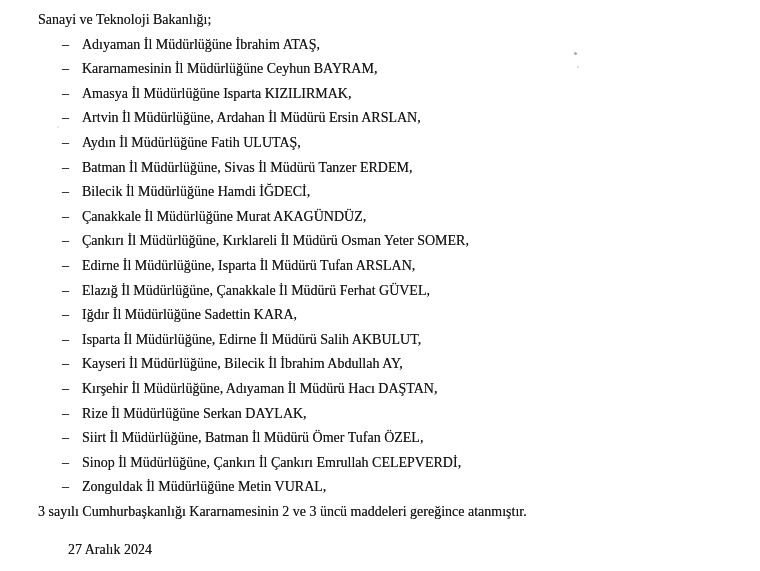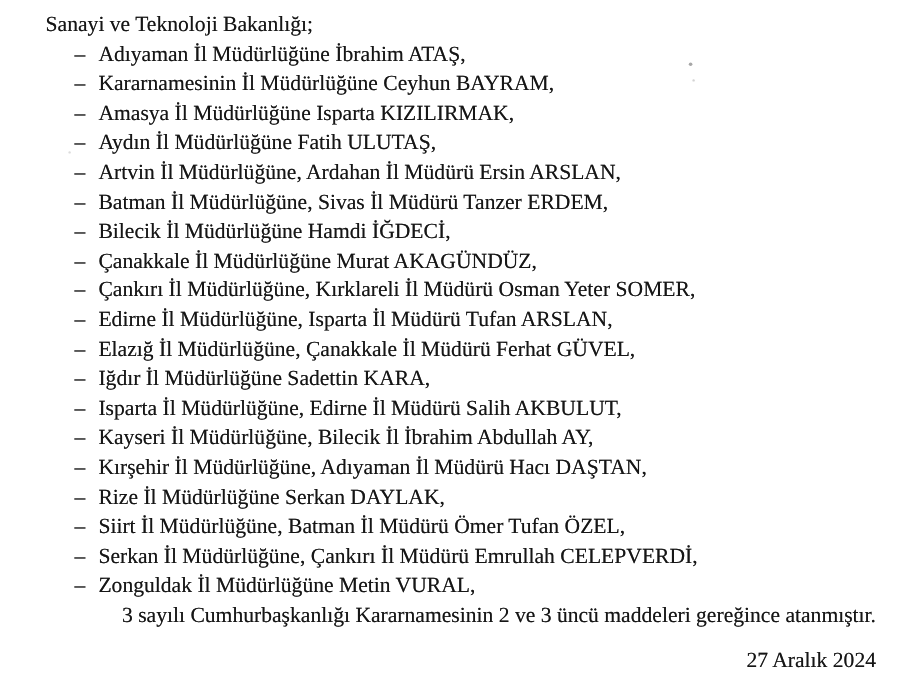--- a/index.html
+++ b/index.html
@@ -10,21 +10,21 @@
     background: #ffffff;
     overflow: hidden;
   }
   .page {
     position: relative;
     width: 760px;
     height: 571px;
     background: #ffffff;
     font-family: "Liberation Serif", "DejaVu Serif", serif;
     color: #161616;
-    font-size: 18px;
+    font-size: 14px;
     box-sizing: border-box;
     padding: 8px 30px 0 38px;
     
     text-shadow: 0 0 0.5px rgba(20,20,20,0.65);
   }
   .heading {
     line-height: 24.6px;
     white-space: nowrap;
   }
   .list {
@@ -35,26 +35,25 @@
     white-space: nowrap;
     padding-left: 24px;
   }
   .item .dash {
     display: inline-block;
     width: 20px;
   }
   .closing {
     line-height: 24.6px;
     white-space: nowrap;
-    text-align: right;
   }
   .date-line {
     margin-top: 14px;
     line-height: 24.6px;
-    text-align: right;
+    text-align: left;
     padding-left: 30px; 
     font-family: Liberation Serif, serif;
   }
   .scan-artifact {
     position: absolute;
     background: rgba(60,60,60,0.45);
     border-radius: 50%;
   }
   .spk1 { left: 574px; top: 52px;  width: 3px; height: 3px; }
   .spk2 { left: 577px; top: 66px;  width: 2px; height: 2px; opacity:.5; }
@@ -63,35 +62,35 @@
 </head>
 <body>
 
 <div class="page">
   <div class="heading">Sanayi ve Teknoloji Bakanlığı;</div>
 
   <div class="list">
       <div class="item"><span class="dash">–</span><span>Adıyaman İl Müdürlüğüne İbrahim ATAŞ,</span></div>
       <div class="item"><span class="dash">–</span><span>Kararnamesinin İl Müdürlüğüne Ceyhun BAYRAM,</span></div>
       <div class="item"><span class="dash">–</span><span>Amasya İl Müdürlüğüne Isparta KIZILIRMAK,</span></div>
+      <div class="item"><span class="dash">–</span><span>Artvin İl Müdürlüğüne, Ardahan İl Müdürü Ersin ARSLAN,</span></div>
       <div class="item"><span class="dash">–</span><span>Aydın İl Müdürlüğüne Fatih ULUTAŞ,</span></div>
-      <div class="item"><span class="dash">–</span><span>Artvin İl Müdürlüğüne, Ardahan İl Müdürü Ersin ARSLAN,</span></div>
       <div class="item"><span class="dash">–</span><span>Batman İl Müdürlüğüne, Sivas İl Müdürü Tanzer ERDEM,</span></div>
       <div class="item"><span class="dash">–</span><span>Bilecik İl Müdürlüğüne Hamdi İĞDECİ,</span></div>
       <div class="item"><span class="dash">–</span><span>Çanakkale İl Müdürlüğüne Murat AKAGÜNDÜZ,</span></div>
       <div class="item"><span class="dash">–</span><span>Çankırı İl Müdürlüğüne, Kırklareli İl Müdürü Osman Yeter SOMER,</span></div>
       <div class="item"><span class="dash">–</span><span>Edirne İl Müdürlüğüne, Isparta İl Müdürü Tufan ARSLAN,</span></div>
       <div class="item"><span class="dash">–</span><span>Elazığ İl Müdürlüğüne, Çanakkale İl Müdürü Ferhat GÜVEL,</span></div>
       <div class="item"><span class="dash">–</span><span>Iğdır İl Müdürlüğüne Sadettin KARA,</span></div>
       <div class="item"><span class="dash">–</span><span>Isparta İl Müdürlüğüne, Edirne İl Müdürü Salih AKBULUT,</span></div>
       <div class="item"><span class="dash">–</span><span>Kayseri İl Müdürlüğüne, Bilecik İl İbrahim Abdullah AY,</span></div>
       <div class="item"><span class="dash">–</span><span>Kırşehir İl Müdürlüğüne, Adıyaman İl Müdürü Hacı DAŞTAN,</span></div>
       <div class="item"><span class="dash">–</span><span>Rize İl Müdürlüğüne Serkan DAYLAK,</span></div>
       <div class="item"><span class="dash">–</span><span>Siirt İl Müdürlüğüne, Batman İl Müdürü Ömer Tufan ÖZEL,</span></div>
-      <div class="item"><span class="dash">–</span><span>Serkan İl Müdürlüğüne, Çankırı İl Müdürü Emrullah CELEPVERDİ,</span></div>
+      <div class="item"><span class="dash">–</span><span>Sinop İl Müdürlüğüne, Çankırı İl Çankırı Emrullah CELEPVERDİ,</span></div>
       <div class="item"><span class="dash">–</span><span>Zonguldak İl Müdürlüğüne Metin VURAL,</span></div>
     </div>
 
   <div class="closing">3 sayılı Cumhurbaşkanlığı Kararnamesinin 2 ve 3 üncü maddeleri gereğince atanmıştır.</div>
 
   <div class="date-line">27 Aralık 2024</div>
 
   <div class="scan-artifact spk1"></div>
   <div class="scan-artifact spk2"></div>
   <div class="scan-artifact spk3"></div>

